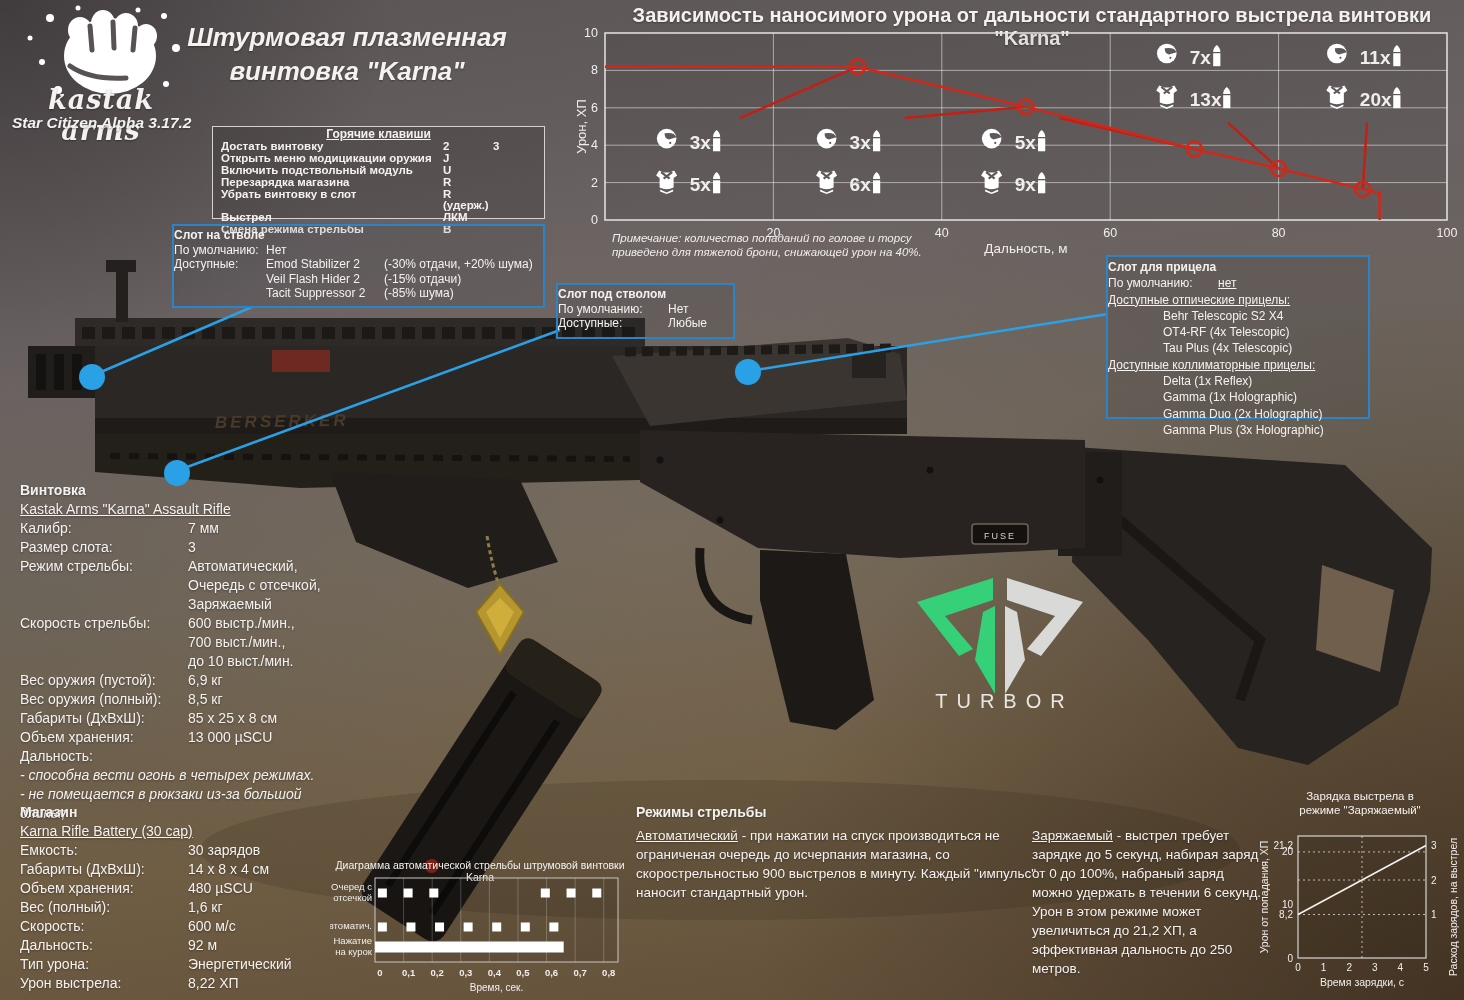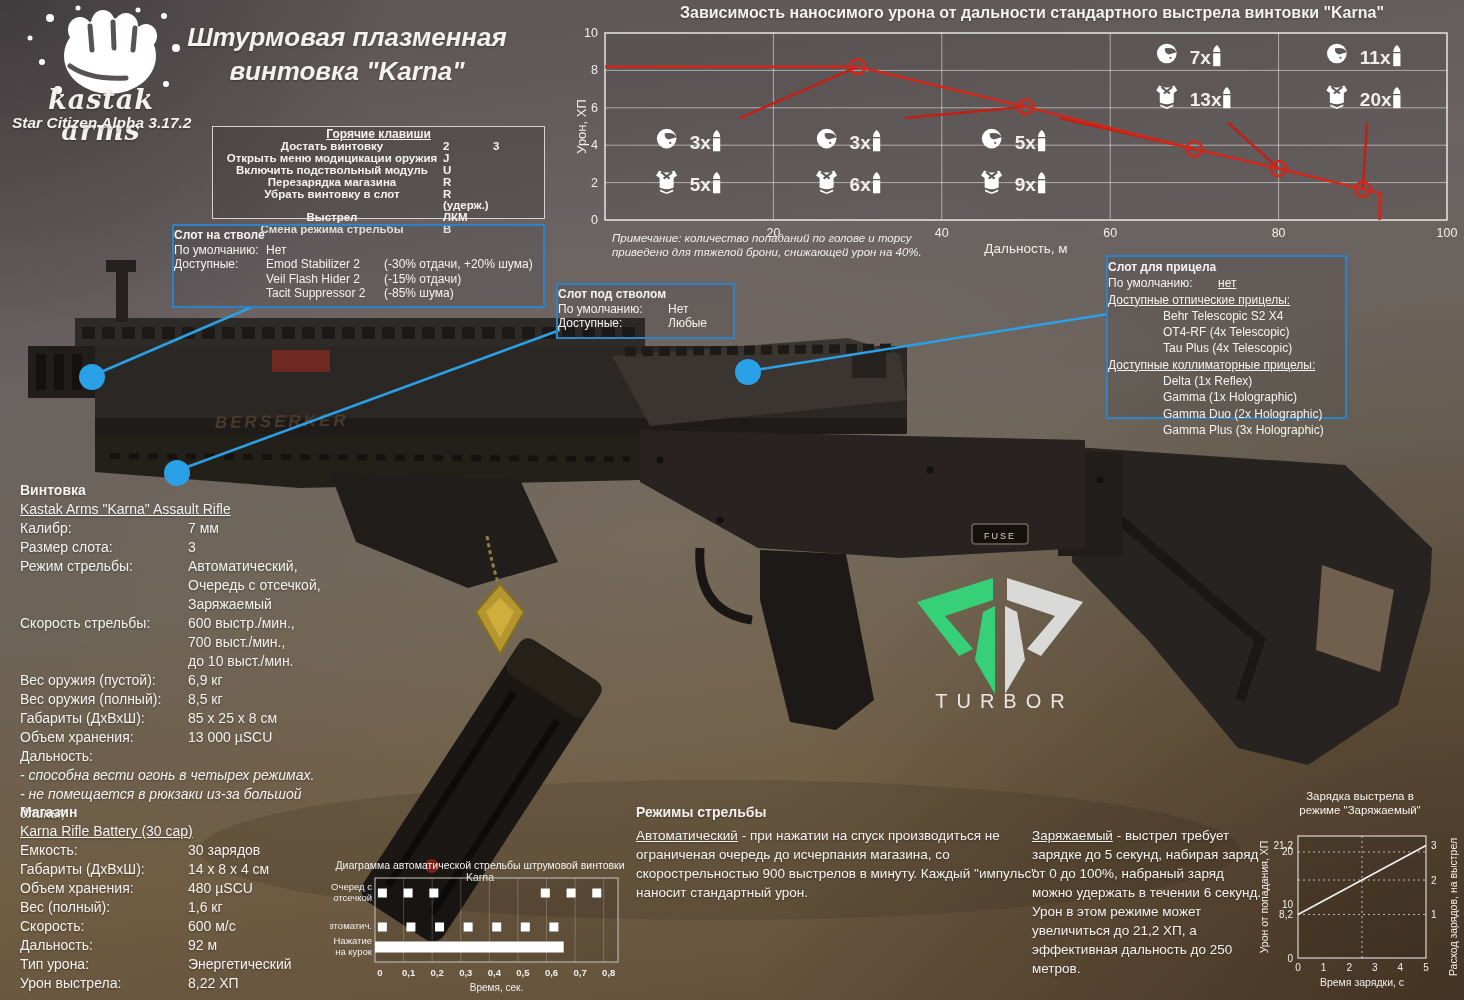--- a/index.html
+++ b/index.html
@@ -21,34 +21,34 @@
     font-weight:bold;font-style:italic;font-size:27px;letter-spacing:1px;}
   #app-version{left:12px;top:114px;width:280px;font-weight:bold;font-style:italic;font-size:15.5px;}
   #page-title{left:148px;top:20px;width:398px;text-align:center;font-weight:bold;font-style:italic;
     font-size:26px;line-height:34px;}
   
   #hotkeys{left:212px;top:126px;width:333px;height:93px;border:1px solid #d6d2d2;
     background:rgba(35,30,30,0.22);font-size:11.5px;font-weight:bold;line-height:11.9px;
     padding:2px 0 0 0;box-sizing:border-box;}
   .hk-title{text-align:center;font-size:12px;}
   .hk-row{display:flex;padding:0 0 0 8px;}
-  .hk-action{width:222px;text-align:center;}
+  .hk-action{width:222px;}
   .hk-key{width:50px;}
   
   #main-chart{left:574px;top:0;width:890px;height:264px;}
   #main-chart .chart-title{position:absolute;left:30px;top:4px;width:856px;text-align:center;
-    font-size:16px;font-weight:bold;}
+    font-size:20px;font-weight:bold;}
   #main-chart svg{position:absolute;left:0;top:0;}
   
   .callout{border:2px solid #2e82c6;background:rgba(20,32,44,0.10);box-sizing:border-box;
     font-size:12px;line-height:14.6px;padding:2px 0;}
   .callout .c-title{font-weight:bold;}
   #callout-barrel{left:172px;top:224px;width:373px;height:84px;}
   #callout-under{left:556px;top:283px;width:179px;height:56px;}
-  #callout-scope{left:1106px;top:255px;width:241px;height:164px;line-height:16.3px;}
+  #callout-scope{left:1106px;top:255px;width:264px;height:164px;line-height:16.3px;}
   .c-row{display:flex;}
   .c-label{width:92px;flex:none;}
   .c-name{width:118px;flex:none;}
   .c-label2{width:110px;flex:none;}
   .opt-line{padding-left:55px;}
   
   .specs{font-size:14px;line-height:19px;}
   #rifle-specs{left:20px;top:481px;width:330px;}
   #mag-specs{left:20px;top:803px;width:330px;}
   .sec-title{font-weight:bold;}

